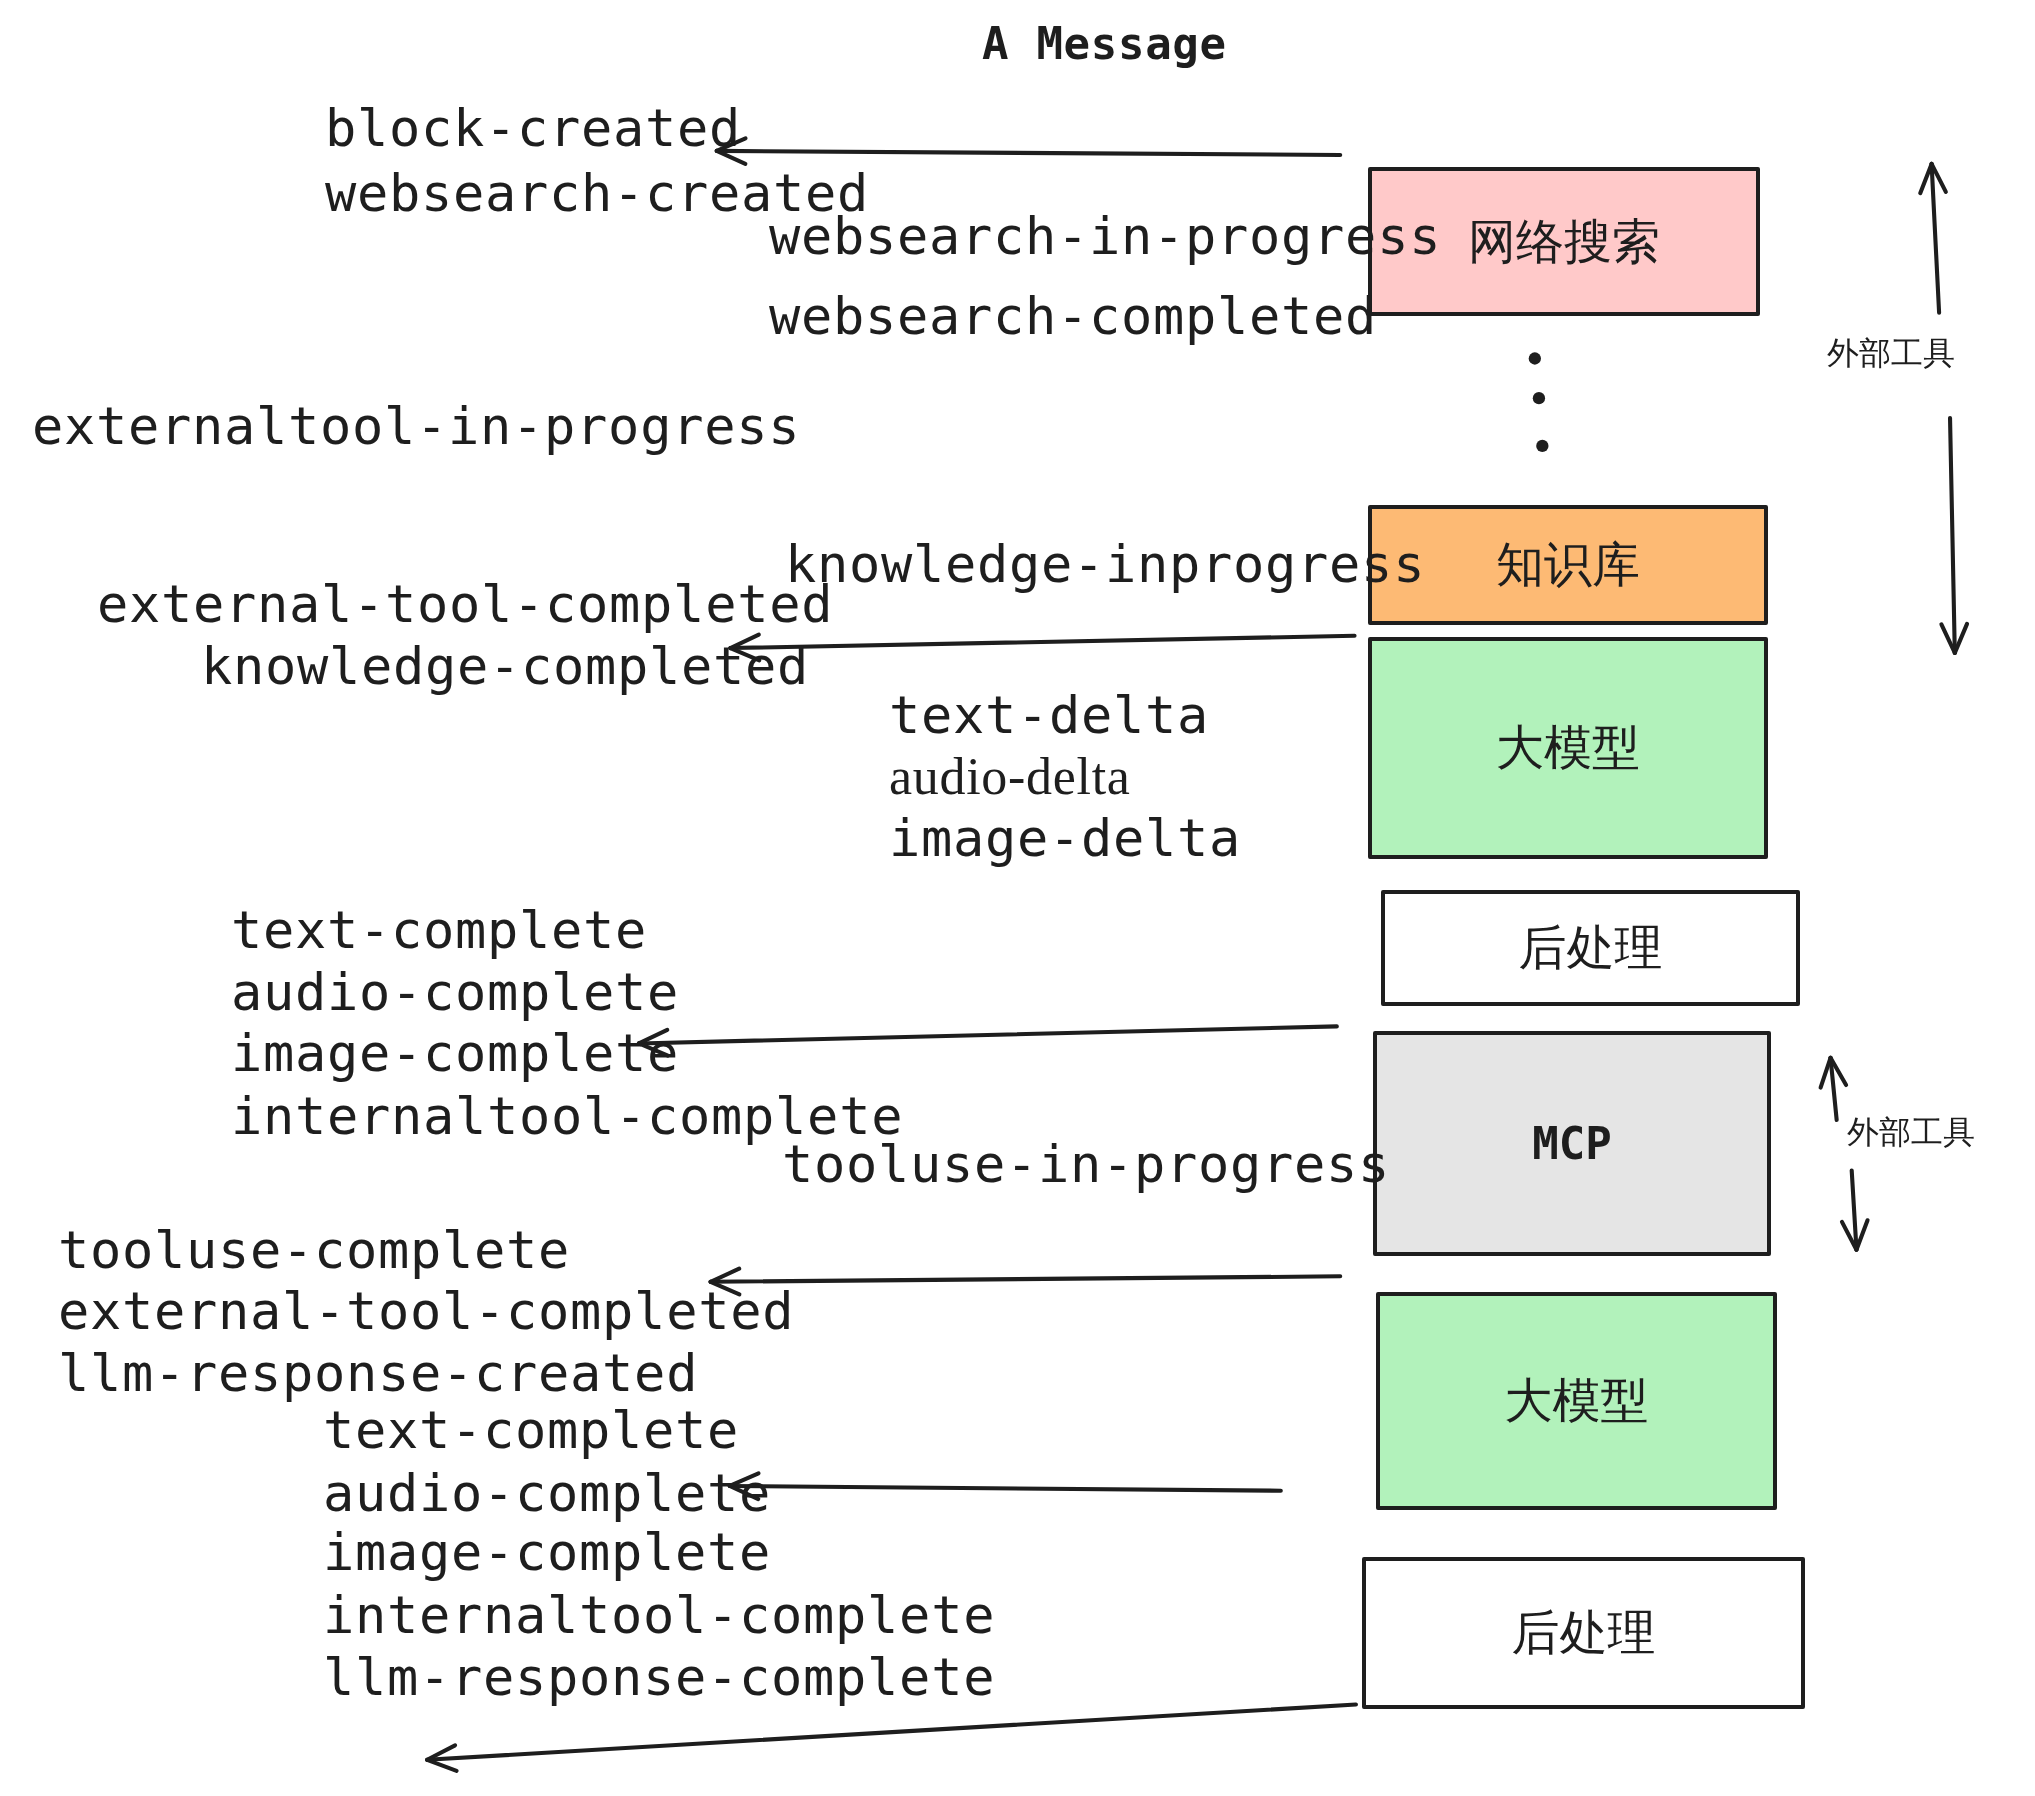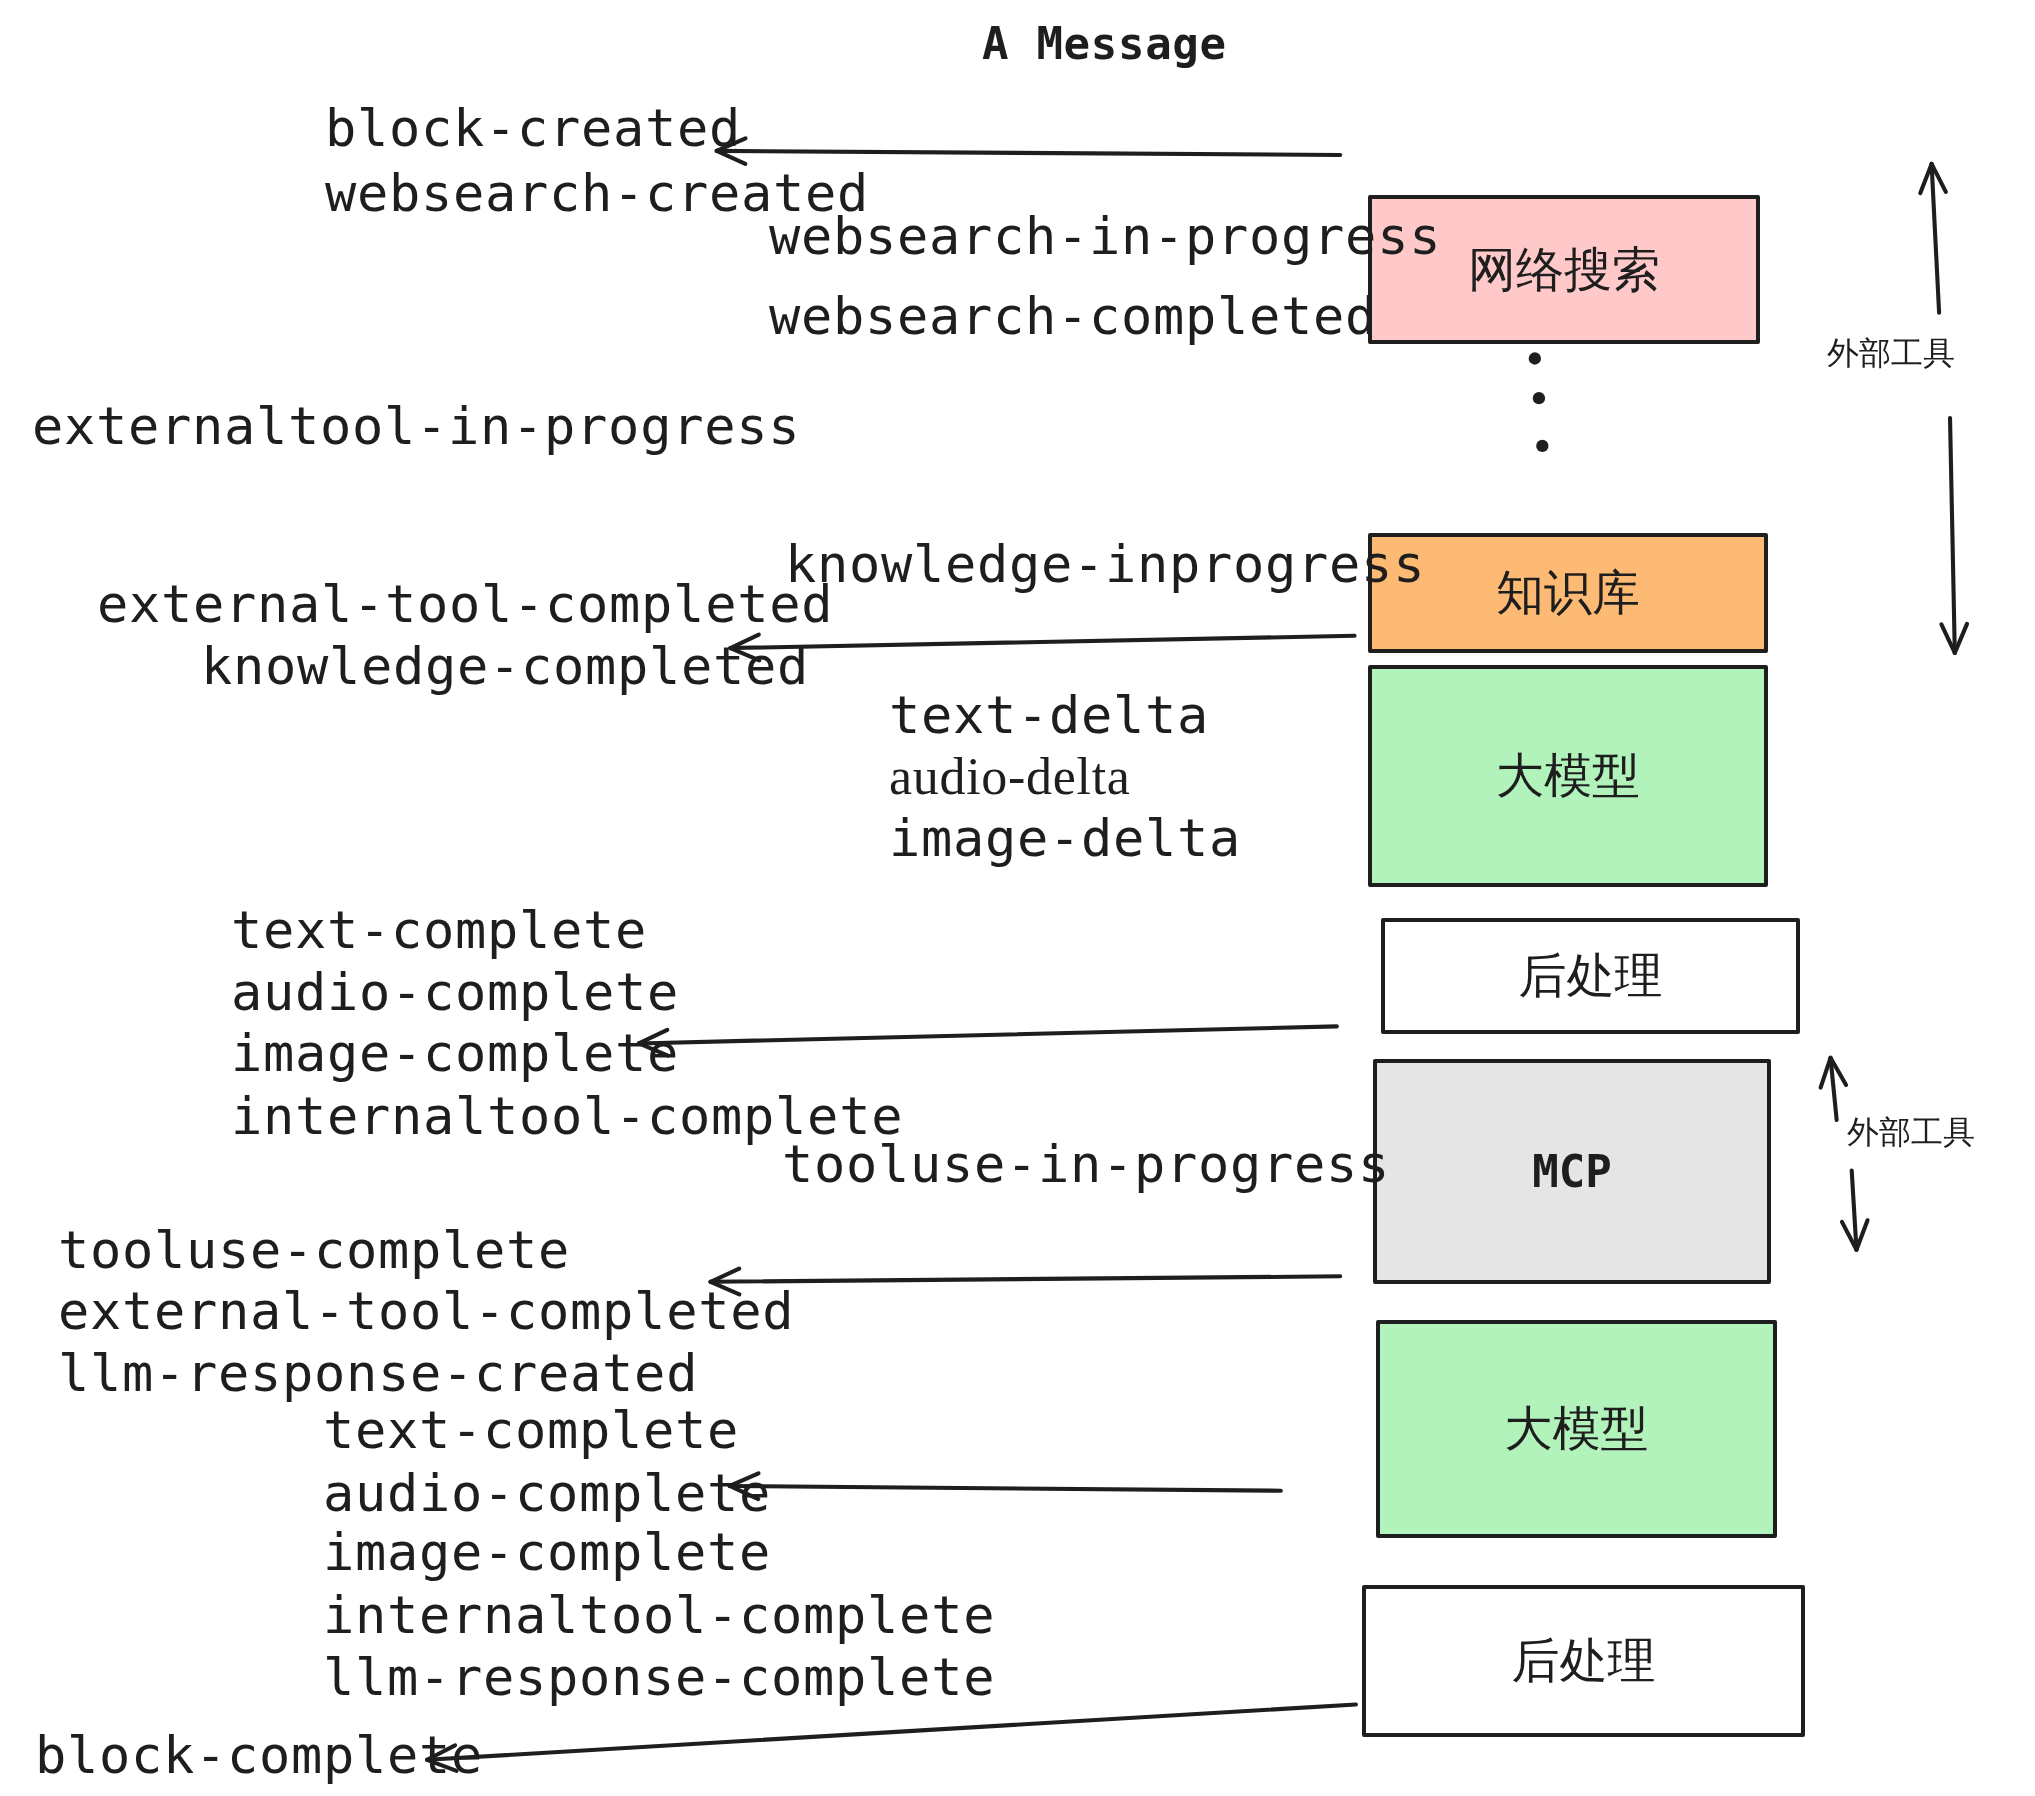--- a/index.html
+++ b/index.html
@@ -5,21 +5,21 @@
   html,body{margin:0;padding:0;background:#ffffff;}
   body{width:2035px;height:1796px;position:relative;overflow:hidden;
        font-family:"DejaVu Sans Mono",monospace;color:#1e1e1e;}
   #canvas{position:absolute;left:12px;top:0;width:2035px;height:1576px;}
   #arrow-layer{position:absolute;left:0;top:0;pointer-events:none;}
   .page-title{position:absolute;font-size:44px;line-height:1;white-space:pre;
               font-weight:600;letter-spacing:0.7px;}
   .event-label{position:absolute;font-size:52px;line-height:1;white-space:pre;
                letter-spacing:0.7px;}
   .node{position:absolute;box-sizing:border-box;border:4.8px solid #1e1e1e;
-        border-radius:2px;display:flex;align-items:center;justify-content:center;margin-top:28px;}
+        border-radius:2px;display:flex;align-items:center;justify-content:center;}
   .node .lbl{line-height:1;white-space:pre;}
   .node.cjk .lbl{font-family:"Liberation Sans","DejaVu Sans",sans-serif;font-size:48px;}
   .node.mono .lbl{font-family:"DejaVu Sans Mono",monospace;font-size:44px;font-weight:600;}
   .side-label{position:absolute;font-size:32px;line-height:1;white-space:pre;
               font-family:"Liberation Sans","DejaVu Sans",sans-serif;}
 </style>
 </head>
 <body>
 
 <div id="canvas">
@@ -117,17 +117,16 @@
     <div class="event-label" style="left: 219px; top: 1090px;">internaltool-complete</div>
     <div class="event-label" style="left: 770px; top: 1138px;">tooluse-in-progress</div>
     <div class="event-label" style="left: 46px; top: 1224px;">tooluse-complete</div>
     <div class="event-label" style="left: 46px; top: 1285px;">external-tool-completed</div>
     <div class="event-label" style="left: 46px; top: 1347px;">llm-response-created</div>
     <div class="event-label" style="left: 311px; top: 1404px;">text-complete</div>
     <div class="event-label" style="left: 311px; top: 1467px;">audio-complete</div>
     <div class="event-label" style="left: 311px; top: 1526px;">image-complete</div>
     <div class="event-label" style="left: 311px; top: 1589px;">internaltool-complete</div>
     <div class="event-label" style="left: 311px; top: 1651px;">llm-response-complete</div>
-    <div class="event-label" style="left: 23px; top: 1729px;">block-complete</div>
     <div class="side-label" style="left: 1815px; top: 337px;">外部工具</div>
     <div class="side-label" style="left: 1835px; top: 1116px;">外部工具</div>
   </div>
 
 
 </body></html>

